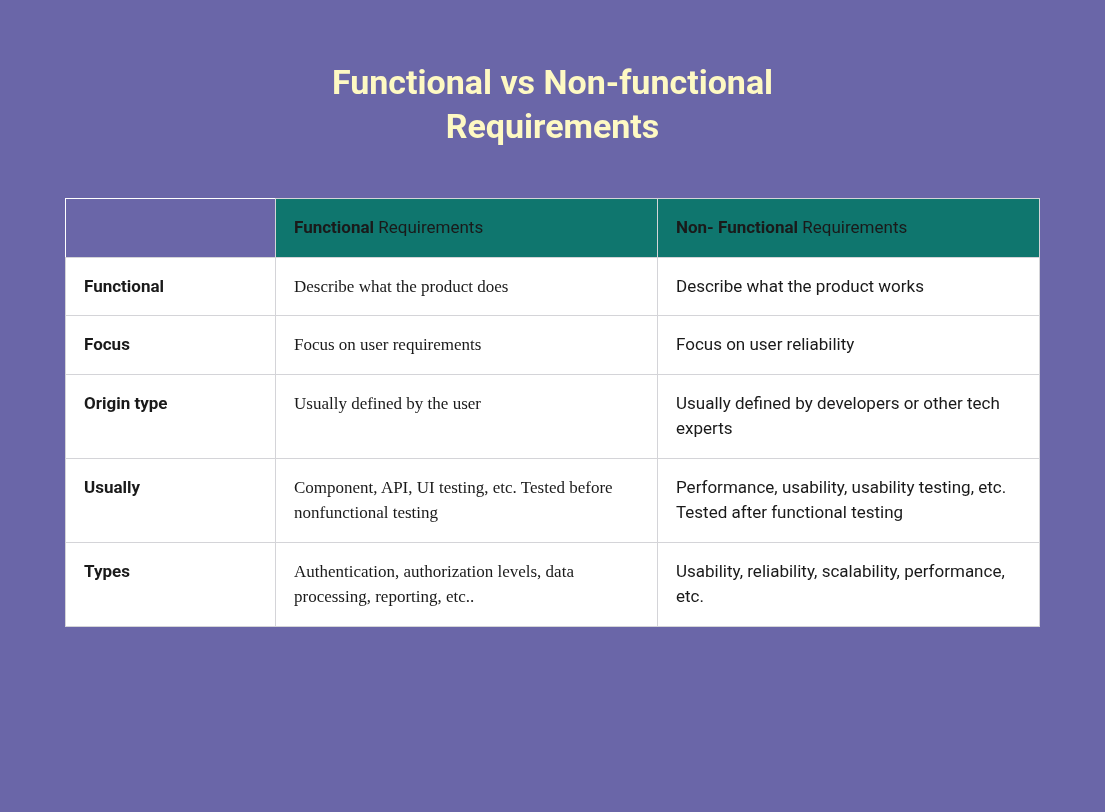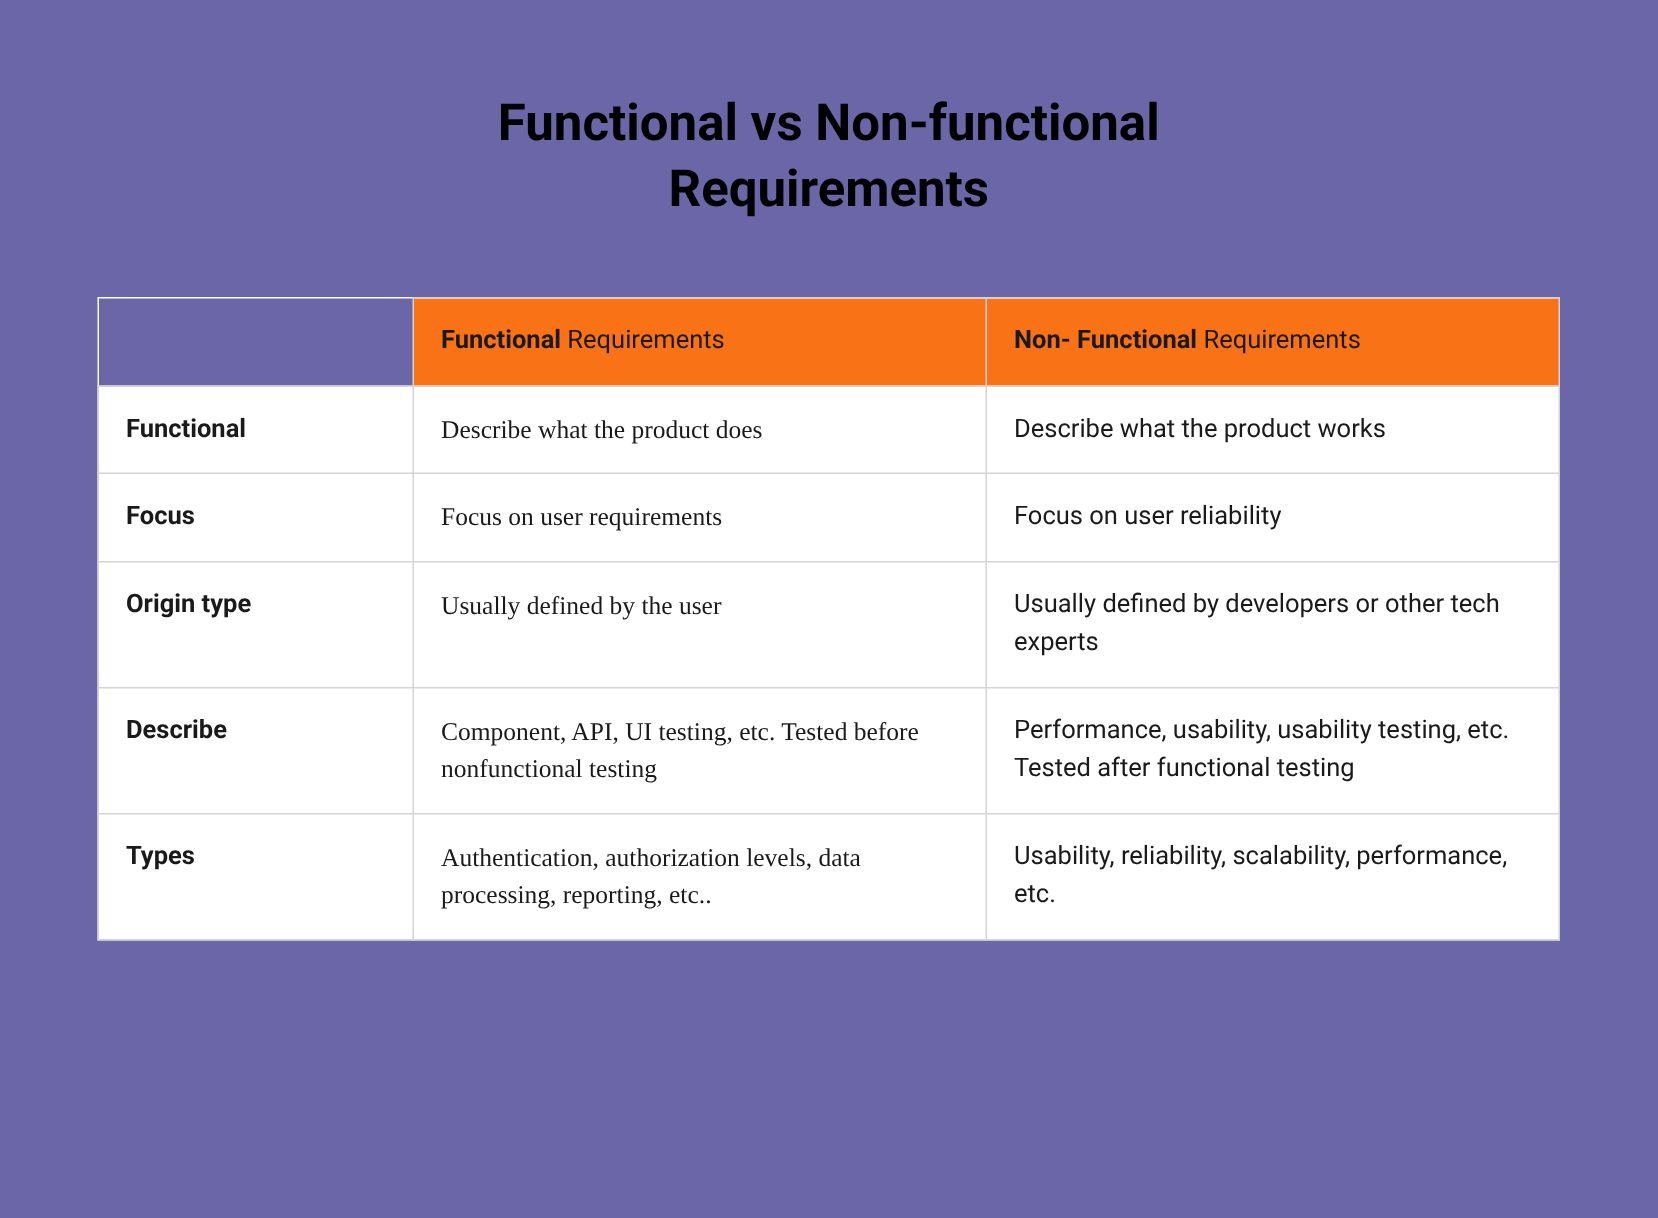--- a/index.html
+++ b/index.html
@@ -11,21 +11,21 @@
       font-family: -apple-system, BlinkMacSystemFont, 'Segoe UI', Roboto, Helvetica, Arial, sans-serif;
       background-color: #6a66a8;
       width: 1105px;
       height: 812px;
       display: flex;
       flex-direction: column;
       align-items: center;
       padding-top: 60px;
     }
     .title {
-      color: #000000;
+      color: #fef9c3;
       font-size: 34px;
       font-weight: 700;
       text-align: center;
       line-height: 1.3;
       margin-bottom: 50px;
       max-width: 600px;
     }
     .table-container {
       width: 975px;
       background: transparent;
@@ -43,21 +43,21 @@
       font-size: 17px;
       line-height: 1.5;
       color: #1a1a1a;
     }
     th.corner {
       background-color: #6a66a8;
       border: none;
       border-bottom: 1px solid #d4d4d8;
     }
     th.col-header {
-      background-color: #f97316;
+      background-color: #0f766e;
       font-weight: 400;
     }
     th.col-header .bold {
       font-weight: 700;
     }
     td.row-label {
       font-weight: 700;
       width: 210px;
     }
     td.col-func {
@@ -96,21 +96,21 @@
         <td class="row-label">Focus</td>
         <td class="col-func">Focus on user requirements</td>
         <td class="col-nonfunc">Focus on user reliability</td>
       </tr>
       <tr>
         <td class="row-label">Origin type</td>
         <td class="col-func">Usually defined by the user</td>
         <td class="col-nonfunc">Usually defined by developers or other tech experts</td>
       </tr>
       <tr>
-        <td class="row-label">Describe</td>
+        <td class="row-label">Usually</td>
         <td class="col-func">Component, API, UI testing, etc. Tested before nonfunctional testing</td>
         <td class="col-nonfunc">Performance, usability, usability testing, etc. Tested after functional testing</td>
       </tr>
       <tr>
         <td class="row-label">Types</td>
         <td class="col-func">Authentication, authorization levels, data processing, reporting, etc..</td>
         <td class="col-nonfunc">Usability, reliability, scalability, performance, etc.</td>
       </tr>
     </tbody>
   </table>

